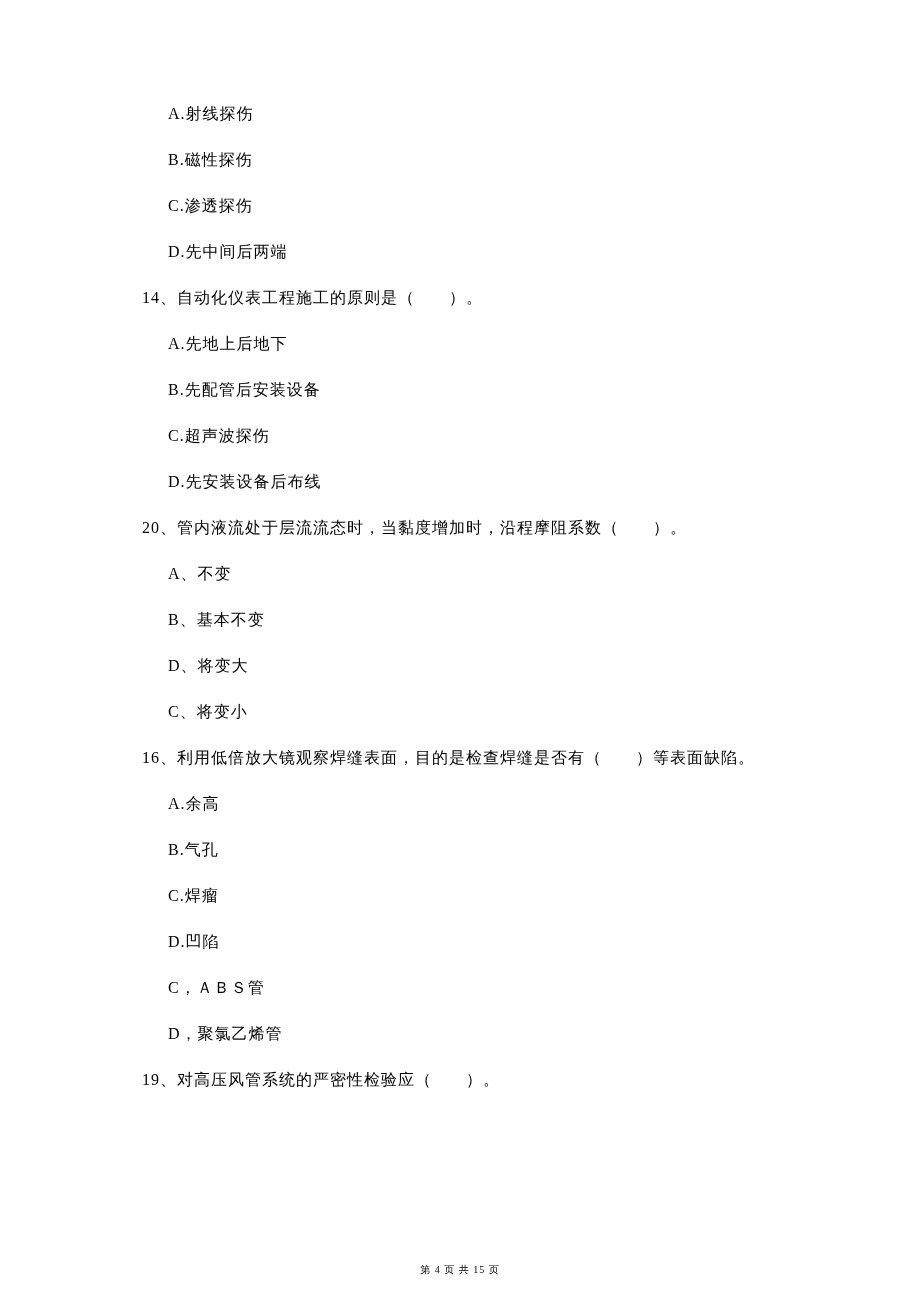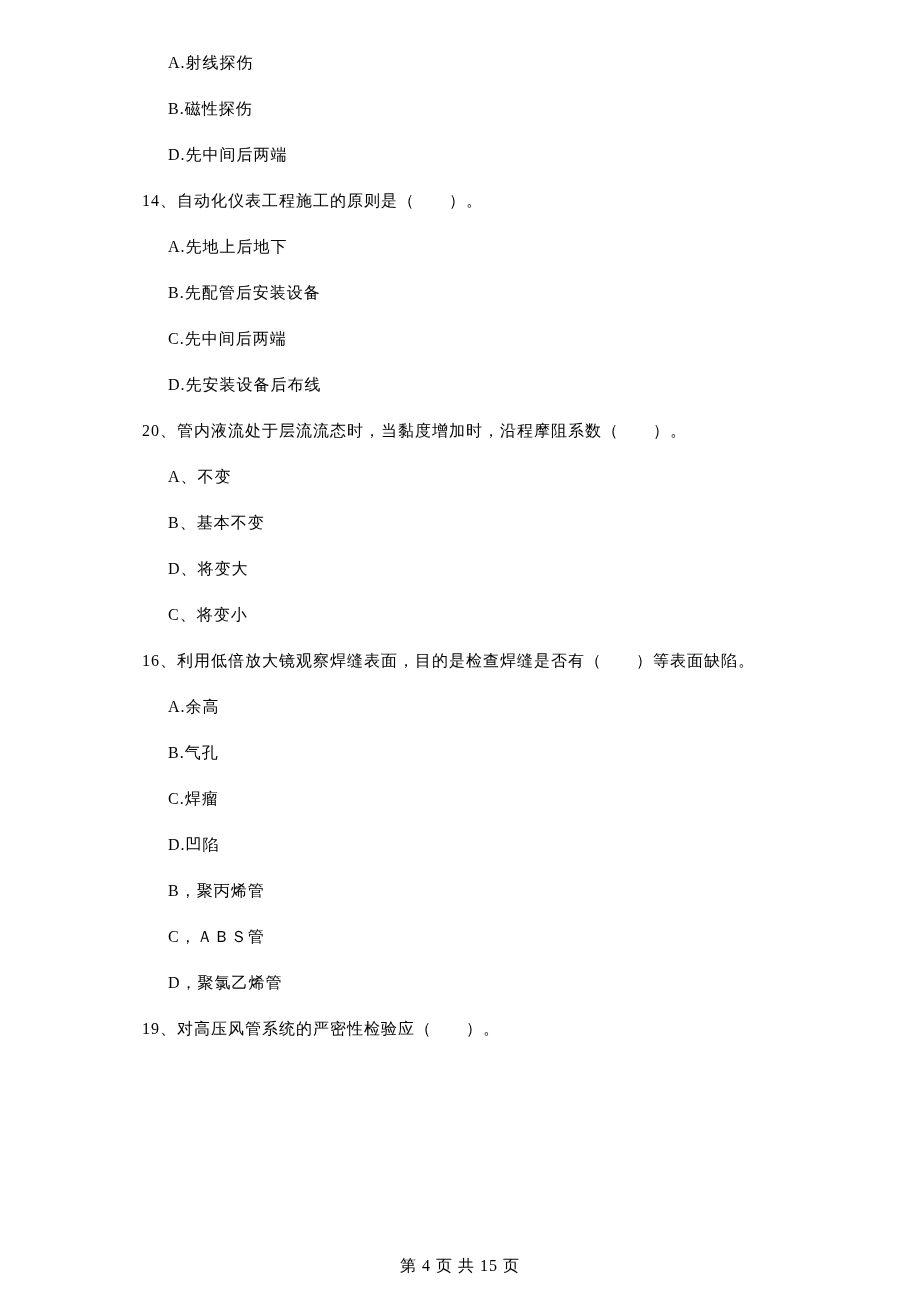--- a/index.html
+++ b/index.html
@@ -10,81 +10,81 @@
     body {
       width: 920px;
       height: 1302px;
       background: #ffffff;
       font-family: "SimSun", "宋体", serif;
       font-size: 16px;
       color: #000000;
       position: relative;
     }
     .page-content {
-      padding: 53px 142px 0 142px;
+      padding: 104px 142px 0 142px;
     }
     .option {
       margin-bottom: 25px;
       padding-left: 26px;
       letter-spacing: 1px;
     }
     .question {
       margin-bottom: 25px;
       letter-spacing: 1px;
     }
     .question-block {
       margin-bottom: 0;
     }
     .page-footer {
       position: absolute;
       bottom: 25px;
       left: 0;
       right: 0;
       text-align: center;
-      font-size: 16px;
+      font-size: 10px;
       letter-spacing: 1px;
     }
   </style>
 </head>
 <body>
 
 <div class="page-content">
 
   <div class="question-block">
     <div class="option">A.射线探伤</div>
     <div class="option">B.磁性探伤</div>
+    <div class="option">C.渗透探伤</div>
     <div class="option">D.先中间后两端</div>
   </div>
 
   <div class="question-block">
     <div class="question">14、自动化仪表工程施工的原则是（　　）。</div>
     <div class="option">A.先地上后地下</div>
     <div class="option">B.先配管后安装设备</div>
-    <div class="option">C.先中间后两端</div>
+    <div class="option">C.超声波探伤</div>
     <div class="option">D.先安装设备后布线</div>
   </div>
 
   <div class="question-block">
     <div class="question">20、管内液流处于层流流态时，当黏度增加时，沿程摩阻系数（　　）。</div>
     <div class="option">A、不变</div>
     <div class="option">B、基本不变</div>
     <div class="option">D、将变大</div>
     <div class="option">C、将变小</div>
   </div>
 
   <div class="question-block">
     <div class="question">16、利用低倍放大镜观察焊缝表面，目的是检查焊缝是否有（　　）等表面缺陷。</div>
     <div class="option">A.余高</div>
     <div class="option">B.气孔</div>
     <div class="option">C.焊瘤</div>
     <div class="option">D.凹陷</div>
   </div>
 
   <div class="question-block">
-    <div class="option">B，聚丙烯管</div>
     <div class="option">C，ＡＢＳ管</div>
     <div class="option">D，聚氯乙烯管</div>
   </div>
 
   <div class="question-block">
     <div class="question">19、对高压风管系统的严密性检验应（　　）。</div>
   </div>
 
 </div>
 

